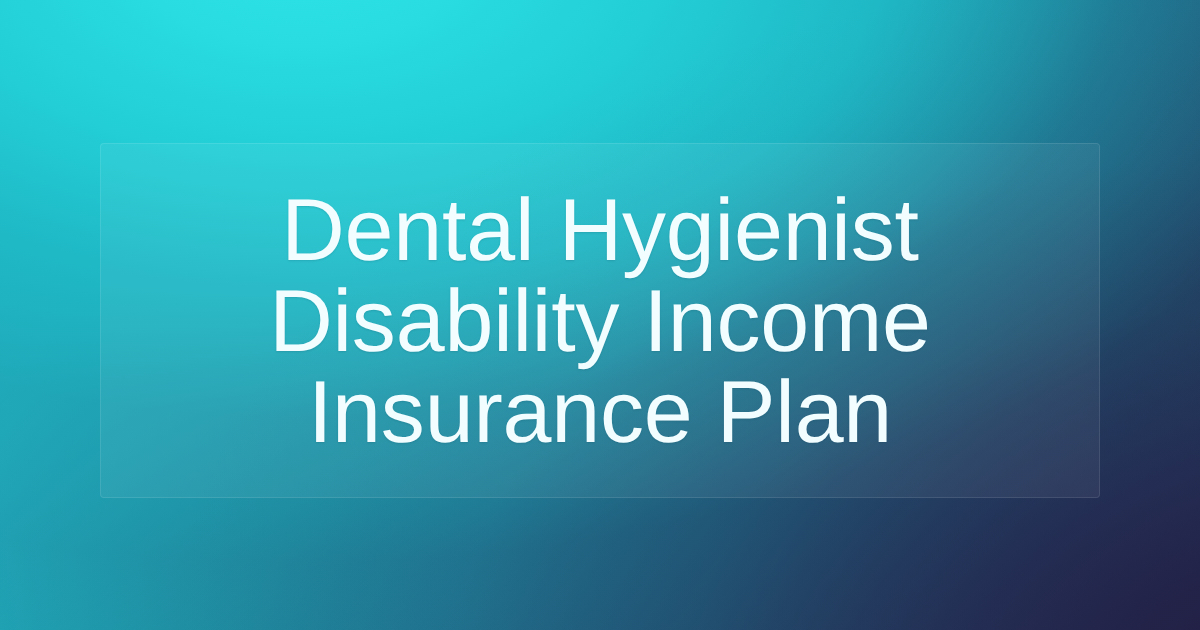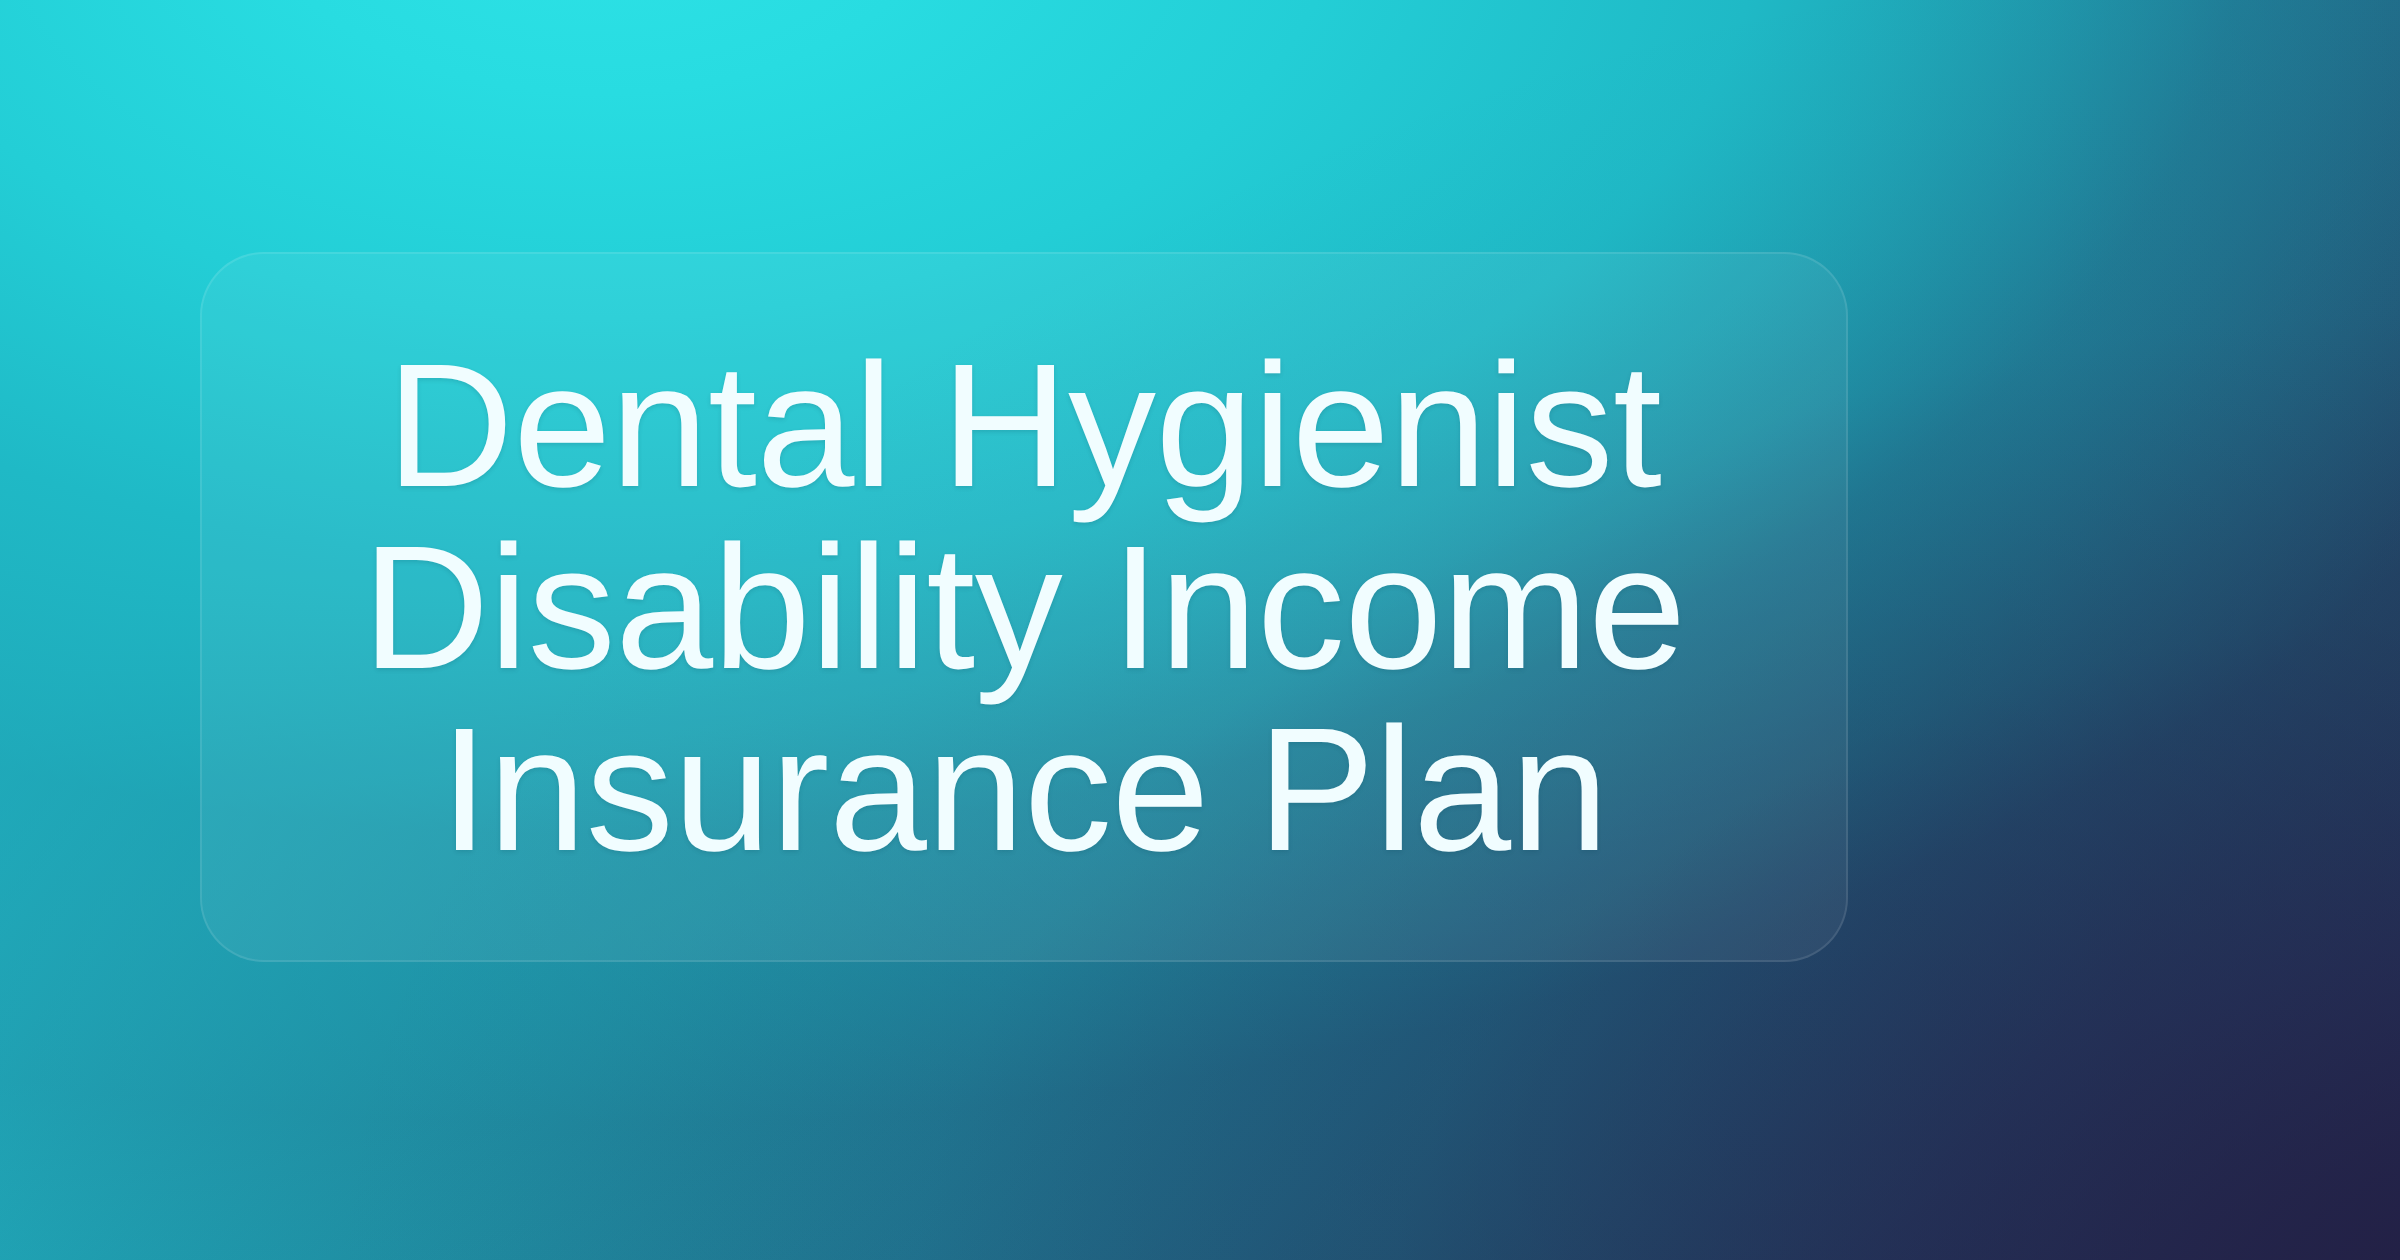--- a/index.html
+++ b/index.html
@@ -59,25 +59,25 @@
                 rgba(35,40,80,0.62) 26%,
                 rgba(32,62,92,0.28) 50%,
                 rgba(30,90,120,0.06) 72%,
                 rgba(30,120,150,0) 100%);
   }
 
   
   .hero-card {
     position: absolute;
     left: 100px;
-    top: 126px;
-    width: 824px;
+    top: 143px;
+    width: 1000px;
     height: 355px;
     box-sizing: border-box;
-    border-radius: 32px;
+    border-radius: 4px;
     background: rgba(255, 255, 255, 0.055);
     border: 1px solid rgba(255, 255, 255, 0.10);
     display: flex;
     align-items: center;
     justify-content: center;
   }
 
   
   .hero-title {
     margin: 0;

